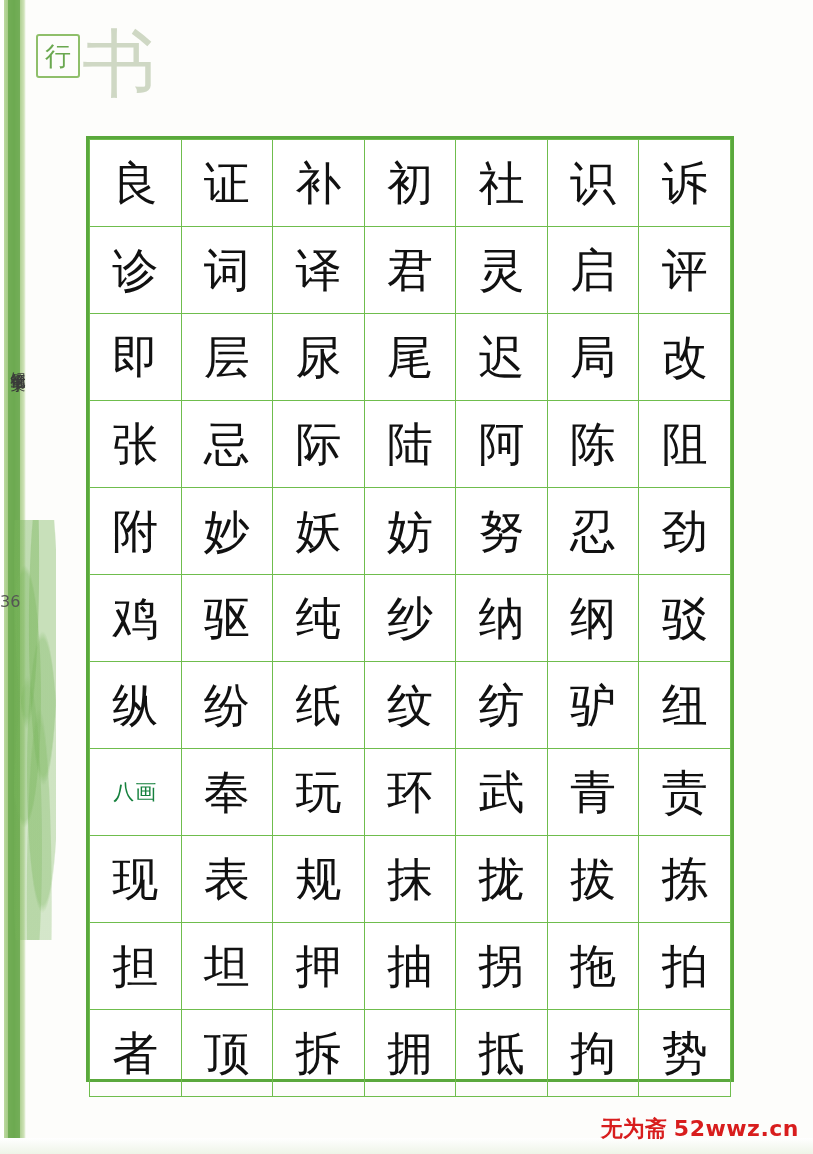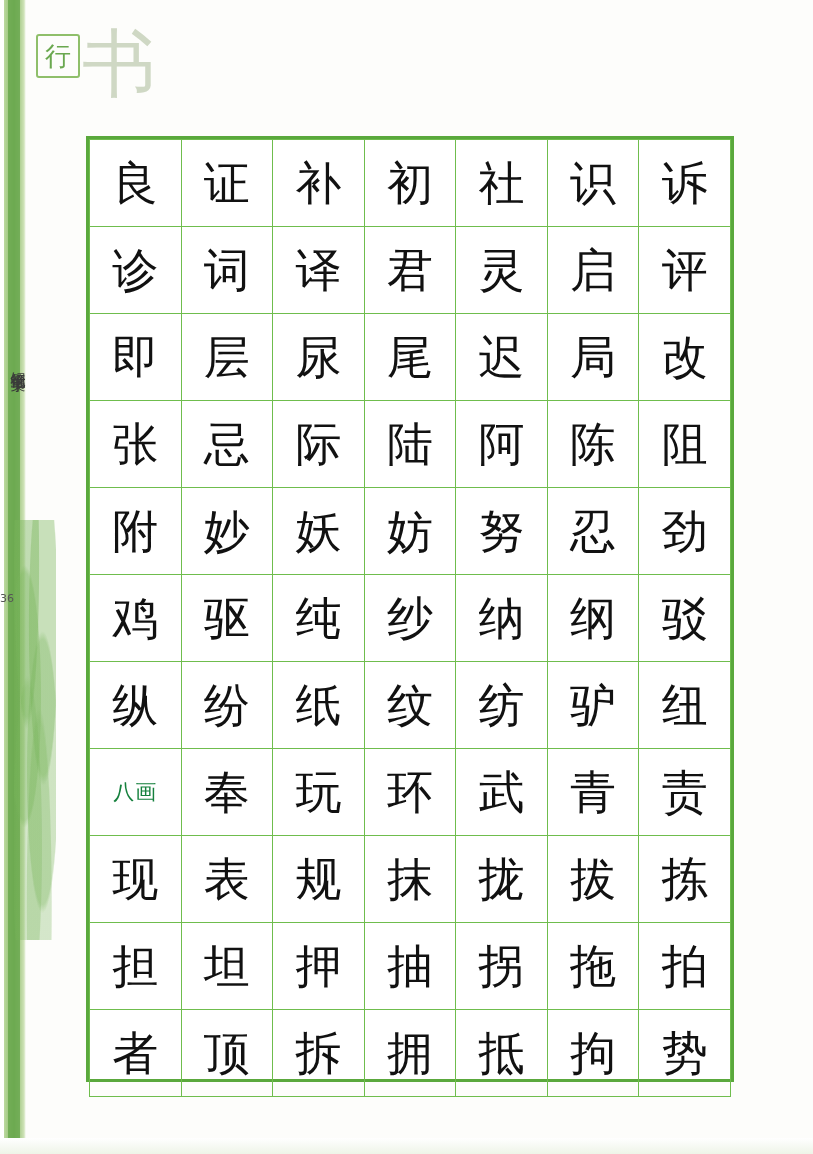--- a/index.html
+++ b/index.html
@@ -106,21 +106,21 @@
     color: #3a3a3a;
     writing-mode: vertical-rl;
     text-orientation: upright;
     letter-spacing: 1px;
     font-family: "DejaVu Serif", serif;
   }
   .page-number {
     position: absolute;
     left: 0px;
     top: 592px;
-    font-size: 11px;
+    font-size: 16px;
     color: #555;
   }
 
   
   #grid-wrap {
     position: absolute;
     left: 86px;
     top: 136px;
     width: 648px;
     height: 946px;
@@ -279,14 +279,18 @@
             <td>拆</td>
             <td>拥</td>
             <td>抵</td>
             <td>拘</td>
             <td>势</td>
           </tr>
         </tbody>
     </table>
   </div>
 
+  <div class="watermark">
+    <span class="wm-cn">无为斋</span>
+    <span class="wm-en">52wwz.cn</span>
+  </div>
 
 </div>
 
 </body></html>

